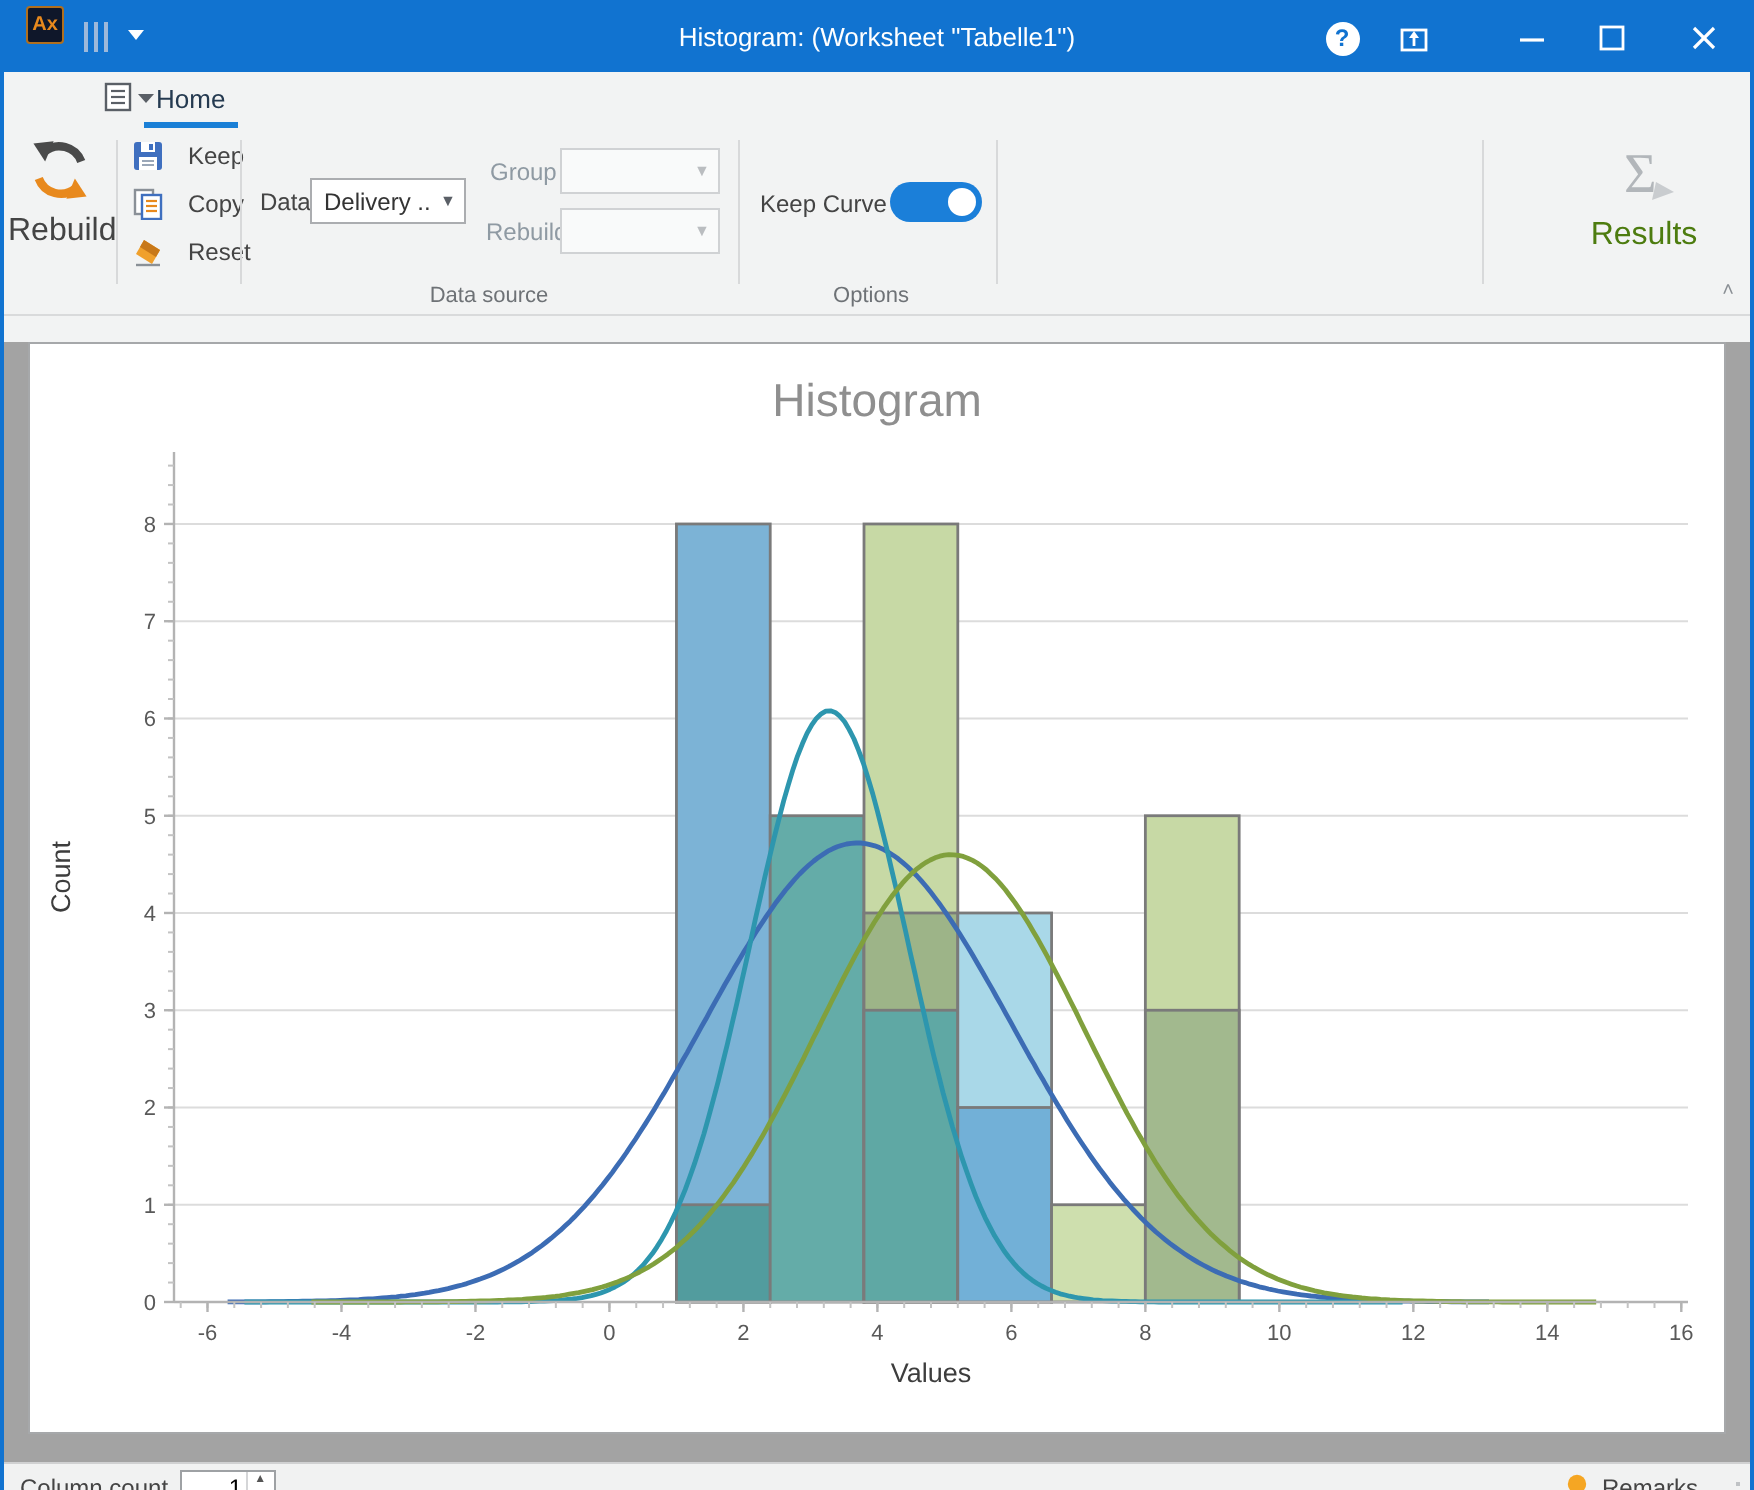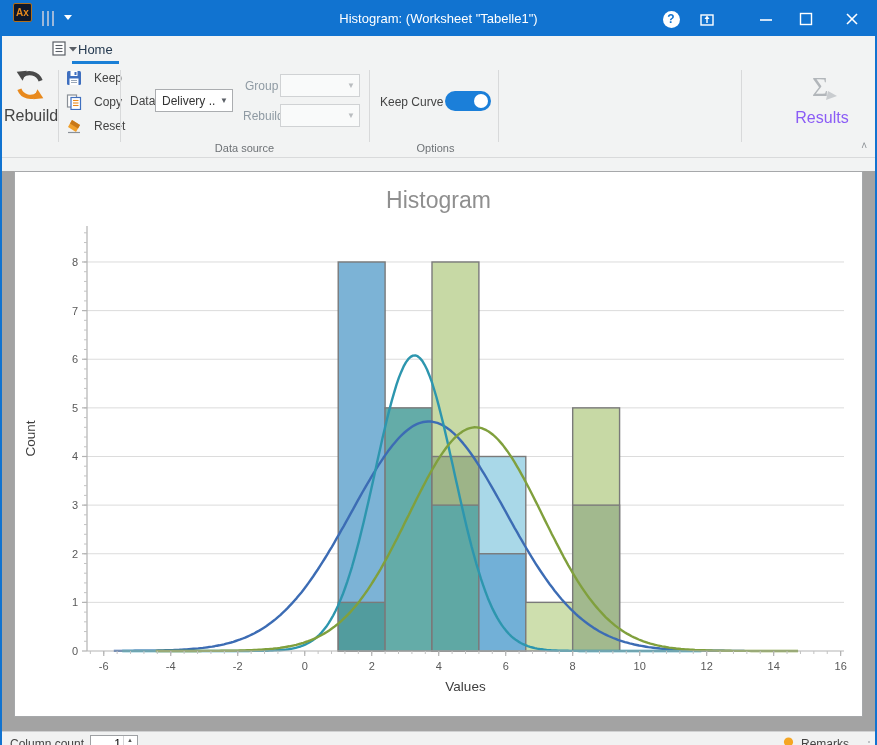--- a/index.html
+++ b/index.html
@@ -189,21 +189,21 @@
     </div>
     <div class="caption" style="left:378px; width:111px;">Options</div>
     <div class="rsep" style="left:496px;"></div>
     <div class="rsep" style="left:739px;"></div>
 
     <div class="big-btn" style="left:775px; top:6px; width:90px;">
       <svg width="36" height="34" viewBox="0 0 36 34">
         <text x="8" y="26" font-size="28" fill="#b2b6ba" font-family="Liberation Serif, serif">Σ</text>
         <polygon points="22,30 33,26 24,21" fill="#c9cccf"></polygon>
       </svg>
-      <div class="lbl" style="color:#8b5cf6;">Results</div>
+      <div class="lbl" style="color:#4d7c0f;">Results</div>
     </div>
     <div class="chevron-up">˄</div>
   </div>
 
   <div class="chart-area">
     <div class="chart-panel">
       <svg id="chart-svg" width="847" height="544">
           <text x="423.5" y="36" font-size="23" fill="#8f8f8f" text-anchor="middle">Histogram</text>
           <line x1="72" y1="430.37299771167045" x2="829" y2="430.37299771167045" stroke="#dcdcdc" stroke-width="1"></line>
           <line x1="72" y1="381.74599542334096" x2="829" y2="381.74599542334096" stroke="#dcdcdc" stroke-width="1"></line>

